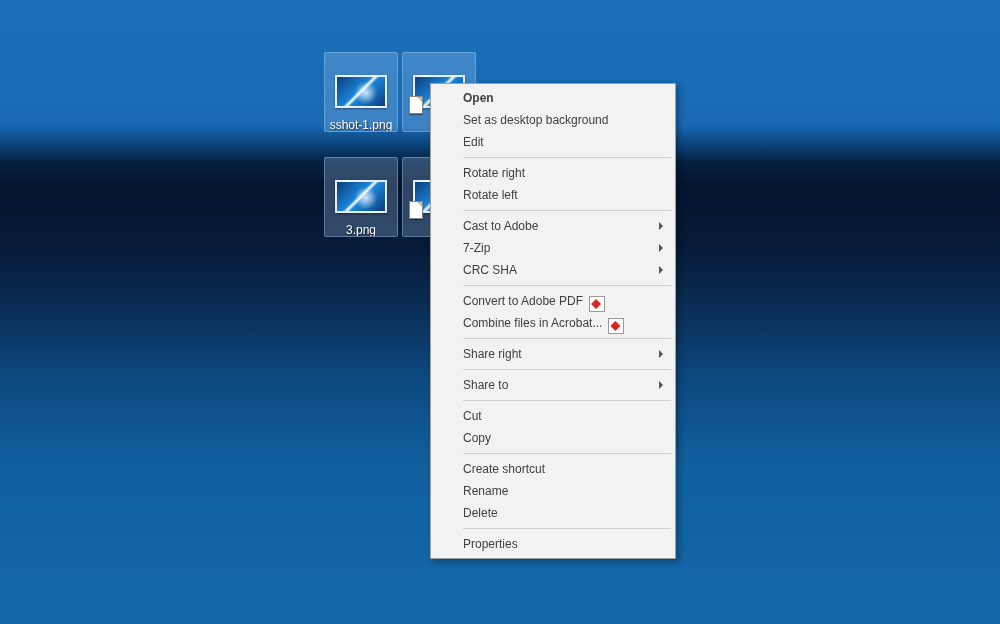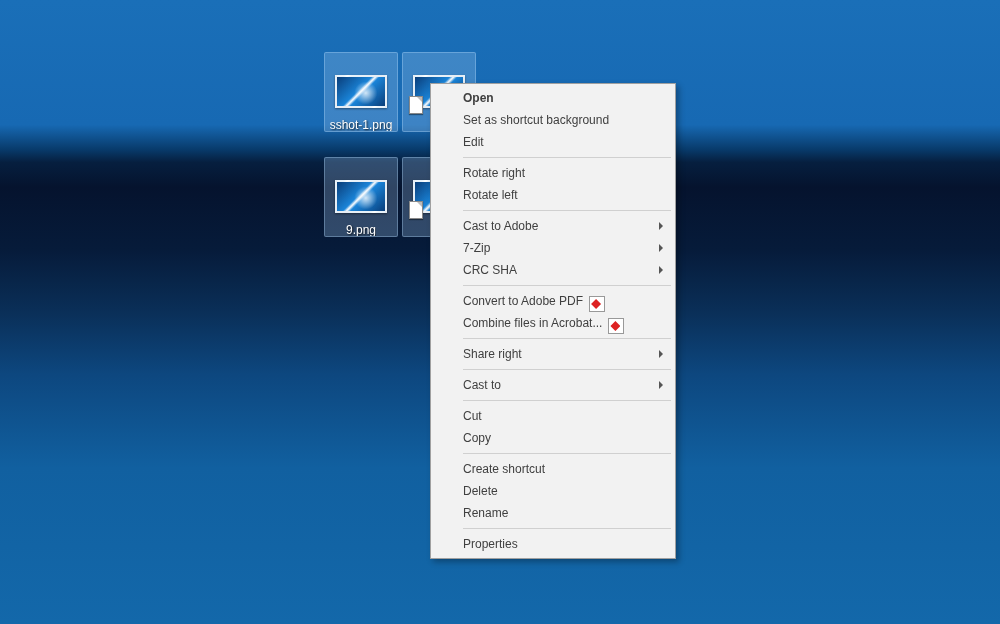--- a/index.html
+++ b/index.html
@@ -166,36 +166,36 @@
     <span class="label">sshot-1.png</span>
   </div>
   <div class="file-icon">
     <div class="thumb">
         <span class="page-badge"></span>
       </div>
     <span class="label">2.</span>
   </div>
   <div class="file-icon">
     <div class="thumb"></div>
-    <span class="label">9.png</span>
+    <span class="label">3.png</span>
   </div>
   <div class="file-icon">
     <div class="thumb">
         <span class="page-badge"></span>
       </div>
     <span class="label">4.</span>
   </div>
 </div>
 
 <div class="context-menu" id="ctx">
     <div class="menu-item bold">
       <span>Open</span>
     </div>
     <div class="menu-item">
-      <span>Set as shortcut background</span>
+      <span>Set as desktop background</span>
     </div>
     <div class="menu-item">
       <span>Edit</span>
     </div>
     <div class="menu-sep"></div>
     <div class="menu-item">
       <span>Rotate right</span>
     </div>
     <div class="menu-item">
       <span>Rotate left</span>
@@ -222,37 +222,37 @@
       <span>Combine files in Acrobat...</span>
       <span class="mi-icon pdf-icon pdf-multi"></span>
     </div>
     <div class="menu-sep"></div>
     <div class="menu-item">
       <span>Share right</span>
       <span class="submenu-arrow"></span>
     </div>
     <div class="menu-sep"></div>
     <div class="menu-item">
-      <span>Cast to</span>
+      <span>Share to</span>
       <span class="submenu-arrow"></span>
     </div>
     <div class="menu-sep"></div>
     <div class="menu-item">
       <span>Cut</span>
     </div>
     <div class="menu-item">
       <span>Copy</span>
     </div>
     <div class="menu-sep"></div>
     <div class="menu-item">
       <span>Create shortcut</span>
     </div>
     <div class="menu-item">
+      <span>Rename</span>
+    </div>
+    <div class="menu-item">
       <span>Delete</span>
     </div>
-    <div class="menu-item">
-      <span>Rename</span>
-    </div>
     <div class="menu-sep"></div>
     <div class="menu-item">
       <span>Properties</span>
     </div>
   </div>
 
 </body></html>

